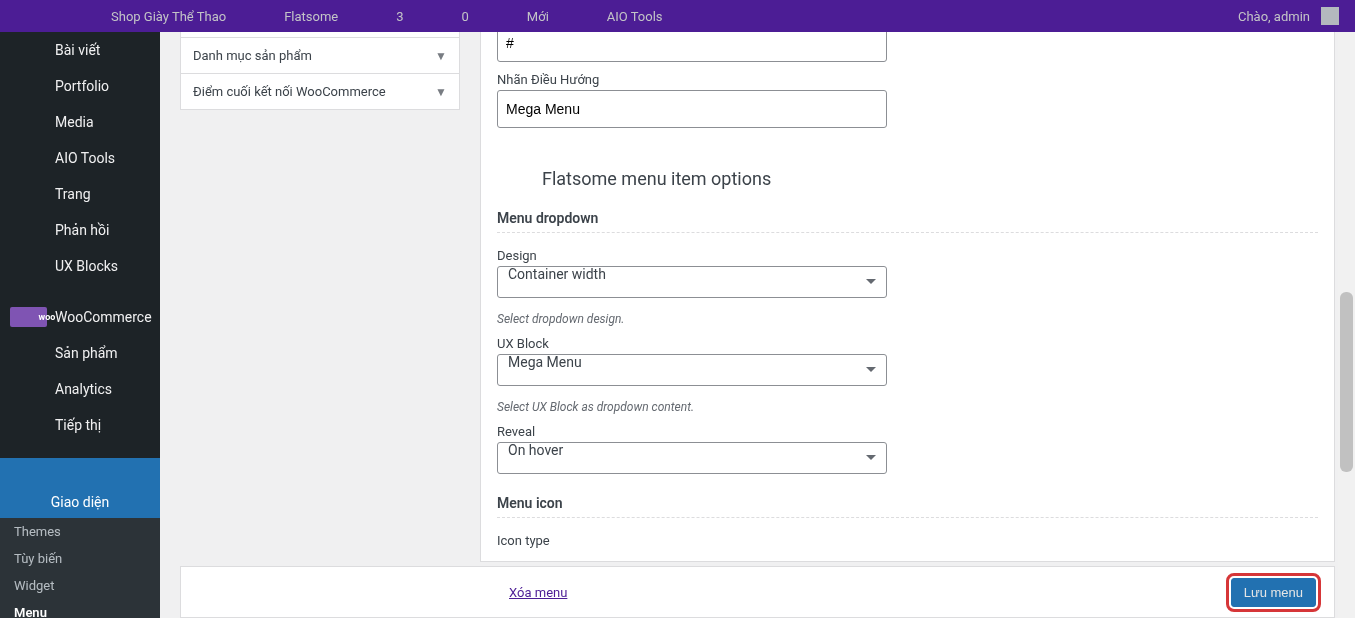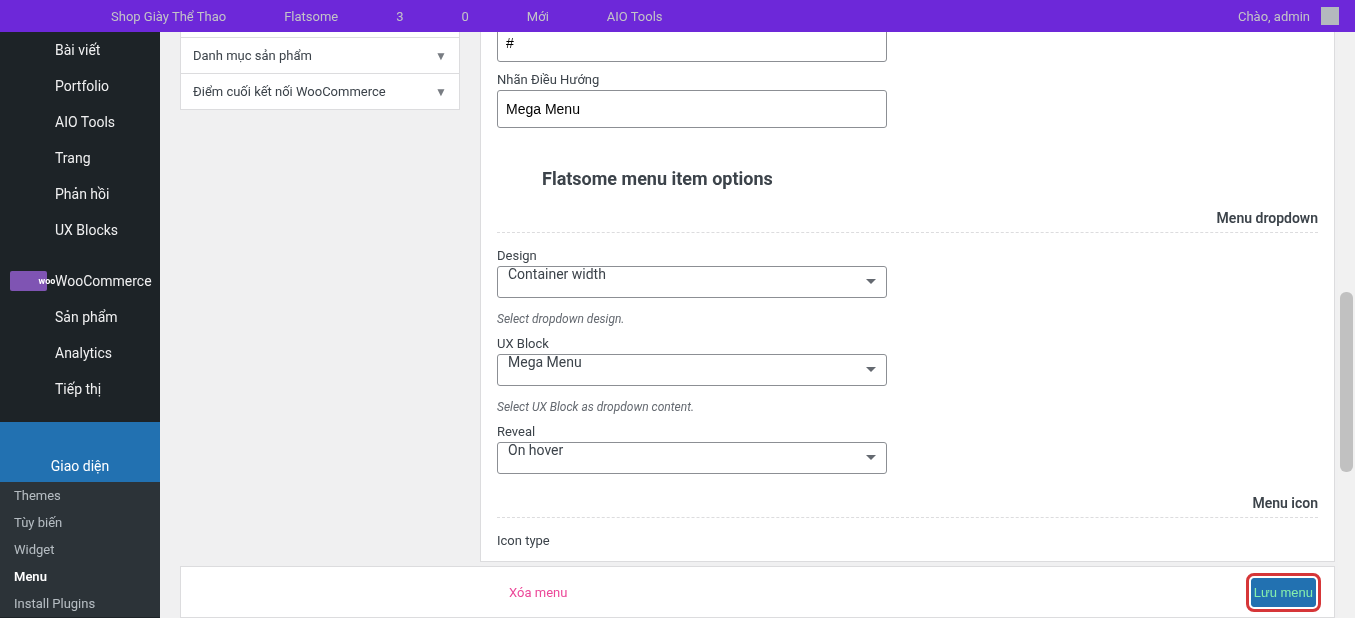--- a/index.html
+++ b/index.html
@@ -1,17 +1,17 @@
 <!DOCTYPE html>
 <html><head>
 <meta charset="utf-8">
 <style>
 * { box-sizing: border-box; margin: 0; padding: 0; }
 body { font-family: -apple-system, BlinkMacSystemFont, "Segoe UI", Roboto, sans-serif; font-size: 13px; color: #3c434a; background: #f0f0f1; overflow: hidden; }
-.admin-bar { position: fixed; top: 0; left: 0; right: 0; height: 32px; background: #6d28d9; color: #c3c4c7; display: flex; align-items: center; padding: 0 8px; z-index: 1000; }
+.admin-bar { position: fixed; top: 0; left: 0; right: 0; height: 32px; background: #4c1d95; color: #c3c4c7; display: flex; align-items: center; padding: 0 8px; z-index: 1000; }
 .admin-bar-left { display: flex; align-items: center; gap: 0; }
 .admin-bar-item { display: flex; align-items: center; gap: 5px; padding: 0 8px; height: 32px; cursor: pointer; font-size: 13px; }
 .admin-bar-right { margin-left: auto; display: flex; align-items: center; }
 .avatar-box { width: 18px; height: 18px; background: #b4b9be; margin-left: 6px; }
 .sidebar { position: fixed; top: 32px; left: 0; width: 160px; bottom: 0; background: #1d2327; color: #f0f0f1; overflow-y: auto; }
 .sidebar-item { display: flex; align-items: center; gap: 8px; padding: 8px 10px; cursor: pointer; font-size: 14px; color: #f0f0f1; text-align: right; }
 .sidebar-item.active { background: #2271b1; color: #fff; position: relative; flex-direction: column; }
 .sidebar-item.active::after { content: ""; position: absolute; right: -8px; top: 50%; transform: translateY(-50%); border: 8px solid transparent; border-right-color: #f0f0f1; }
 .sidebar-sub { background: #2c3338; }
 .sidebar-sub-item { padding: 6px 14px; cursor: pointer; font-size: 13px; color: rgba(240,246,252,0.7); }
@@ -26,25 +26,25 @@
 .chev { color: #787c82; font-size: 12px; }
 .content-col { flex: 1; position: relative; }
 .form-panel { border: 1px solid #dcdcde; border-top: 0; background: #fff; padding: 0 16px 16px 16px; height: 530px; overflow-y: auto; margin: 0 auto; max-width: 900px; }
 .form-panel .field-group { margin-bottom: 10px; }
 .form-panel .flabel { font-size: 13px; color: #3c434a; margin-bottom: 3px; display: block; }
 .text-input { width: 390px; max-width: 100%; border: 1px solid #8c8f94; border-radius: 3px; padding: 4px 8px; font-size: 14px; line-height: 2; background: #fff; }
 .select-wrap { width: 390px; max-width: 100%; border: 1px solid #8c8f94; border-radius: 3px; padding: 0 30px 16px 10px; font-size: 14px; line-height: 2; background: #fff; position: relative; height: 32px; display: flex; align-items: center; cursor: pointer; }
 .select-wrap::after { content: ""; position: absolute; right: 10px; top: 50%; margin-top: -3px; border: 5px solid transparent; border-top-color: #646970; }
 .helper { font-size: 12px; font-style: italic; color: #646970; margin-top: 14px; }
 .section-header { display: flex; align-items: center; gap: 8px; margin-top: 40px; margin-bottom: 15px; }
-.section-header h3 { font-size: 18px; font-weight: 700; }
-.sub-section-title { font-size: 14px; font-weight: 600; padding: 6px 0; border-bottom: 1px dashed #dcdcde; margin-top: 15px; margin-bottom: 15px; text-align: right; }
+.section-header h3 { font-size: 18px; font-weight: 400; }
+.sub-section-title { font-size: 14px; font-weight: 600; padding: 6px 0; border-bottom: 1px dashed #dcdcde; margin-top: 15px; margin-bottom: 15px; }
 .footer-bar { position: fixed; bottom: 0; left: 180px; right: 20px; border: 1px solid #dcdcde; background: #fff; height: 52px; display: flex; align-items: center; padding: 0 18px; max-width: calc(100% - 180px); }
-.delete-link { color: #ec4899; font-size: 13px; cursor: pointer; margin-left: 310px; }
-.save-btn { margin-left: auto; background: #2271b1; color: #86efac; border: 1px solid #2271b1; border-radius: 3px; padding: 6px 2px; font-size: 13px; cursor: pointer; outline: 3px solid #d63638; outline-offset: 2px; }
+.delete-link { color: #4c1d95; text-decoration: underline; font-size: 13px; cursor: pointer; margin-left: 310px; }
+.save-btn { margin-left: auto; background: #2271b1; color: #e5e5e5; border: 1px solid #2271b1; border-radius: 3px; padding: 6px 12px; font-size: 13px; cursor: pointer; outline: 3px solid #d63638; outline-offset: 2px; }
 .scrollbar-right { position: fixed; right: 0; top: 32px; width: 17px; bottom: 0; background: #f1f1f1; }
 .scrollbar-thumb { position: absolute; left: 2px; right: 2px; top: 260px; height: 180px; background: #c1c1c1; border-radius: 6px; }
 </style>
 </head>
 <body>
 
 <div class="admin-bar">
   <div class="admin-bar-left">
     <div class="admin-bar-item">
         <span class="ico">
@@ -120,20 +120,29 @@
       </span>
       <span>Bài viết</span>
     </div>
   <div class="sidebar-item">
       <span class="ico">
         <svg viewBox="0 0 20 20">
           <path d="M2 5h5l1-2h4l1 2h5v11H2z"></path>
         </svg>
       </span>
       <span>Portfolio</span>
+    </div>
+  <div class="sidebar-item">
+      <span class="ico">
+        <svg viewBox="0 0 20 20">
+          <circle cx="10" cy="10" r="8" fill="none" stroke="currentColor" stroke-width="2"></circle>
+          <path d="M8 6l6 4-6 4z"></path>
+        </svg>
+      </span>
+      <span>Media</span>
     </div>
   <div class="sidebar-item">
       <span class="ico">
         <svg viewBox="0 0 20 20">
           <circle cx="10" cy="10" r="9" fill="none" stroke="currentColor" stroke-width="1.5"></circle>
           <path d="M11 3L6 11h3l-1 6 5-8h-3z"></path>
         </svg>
       </span>
       <span>AIO Tools</span>
     </div>

